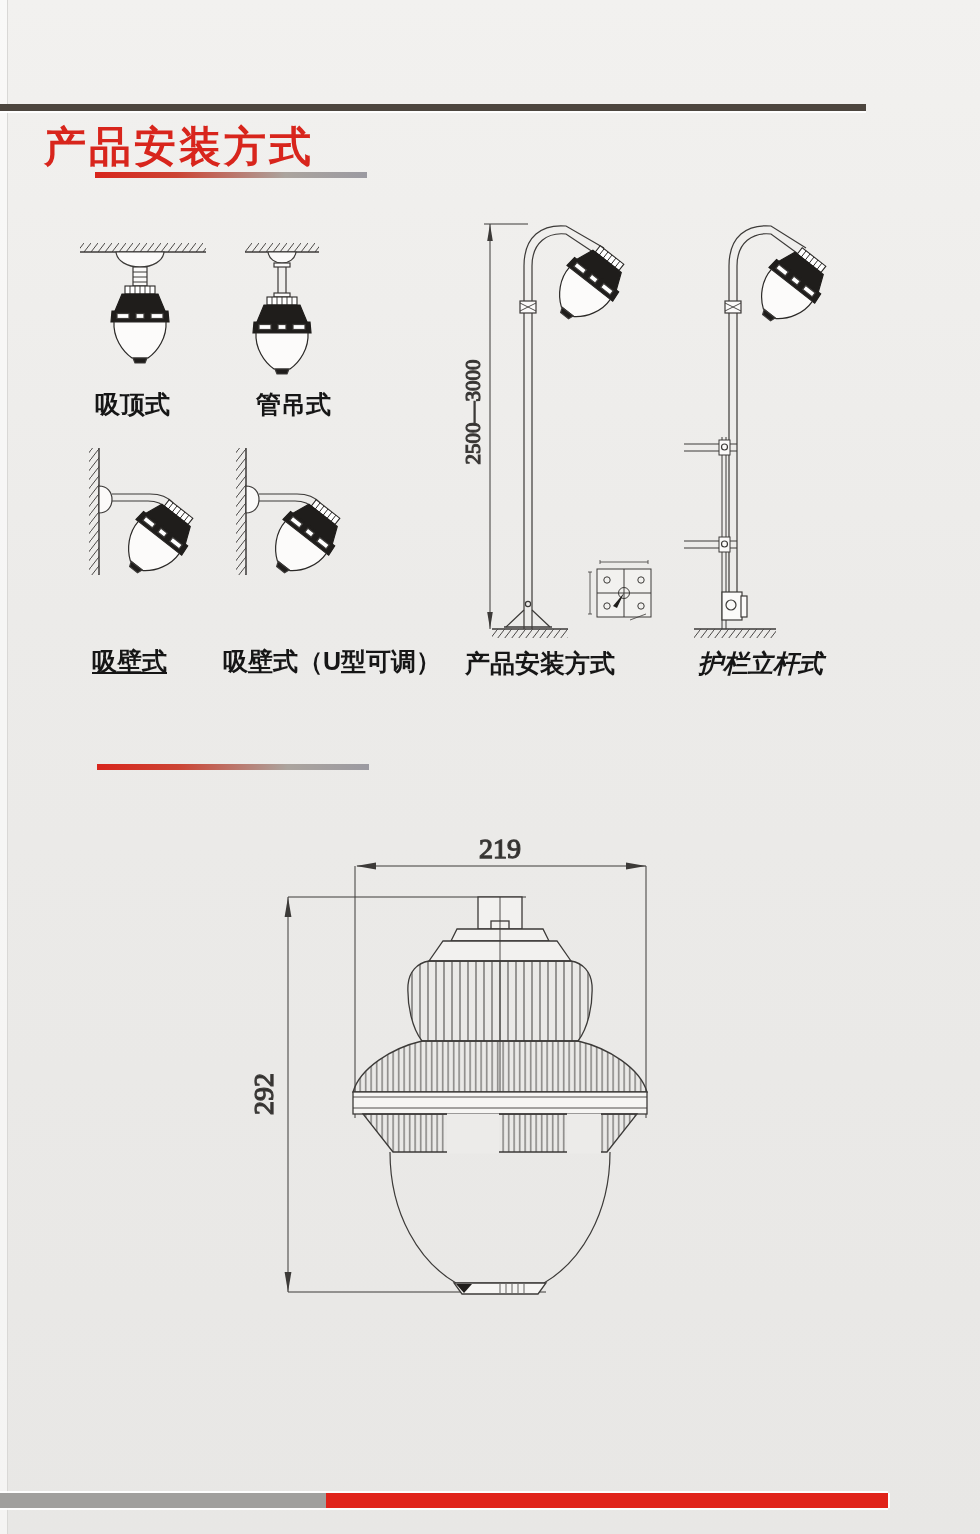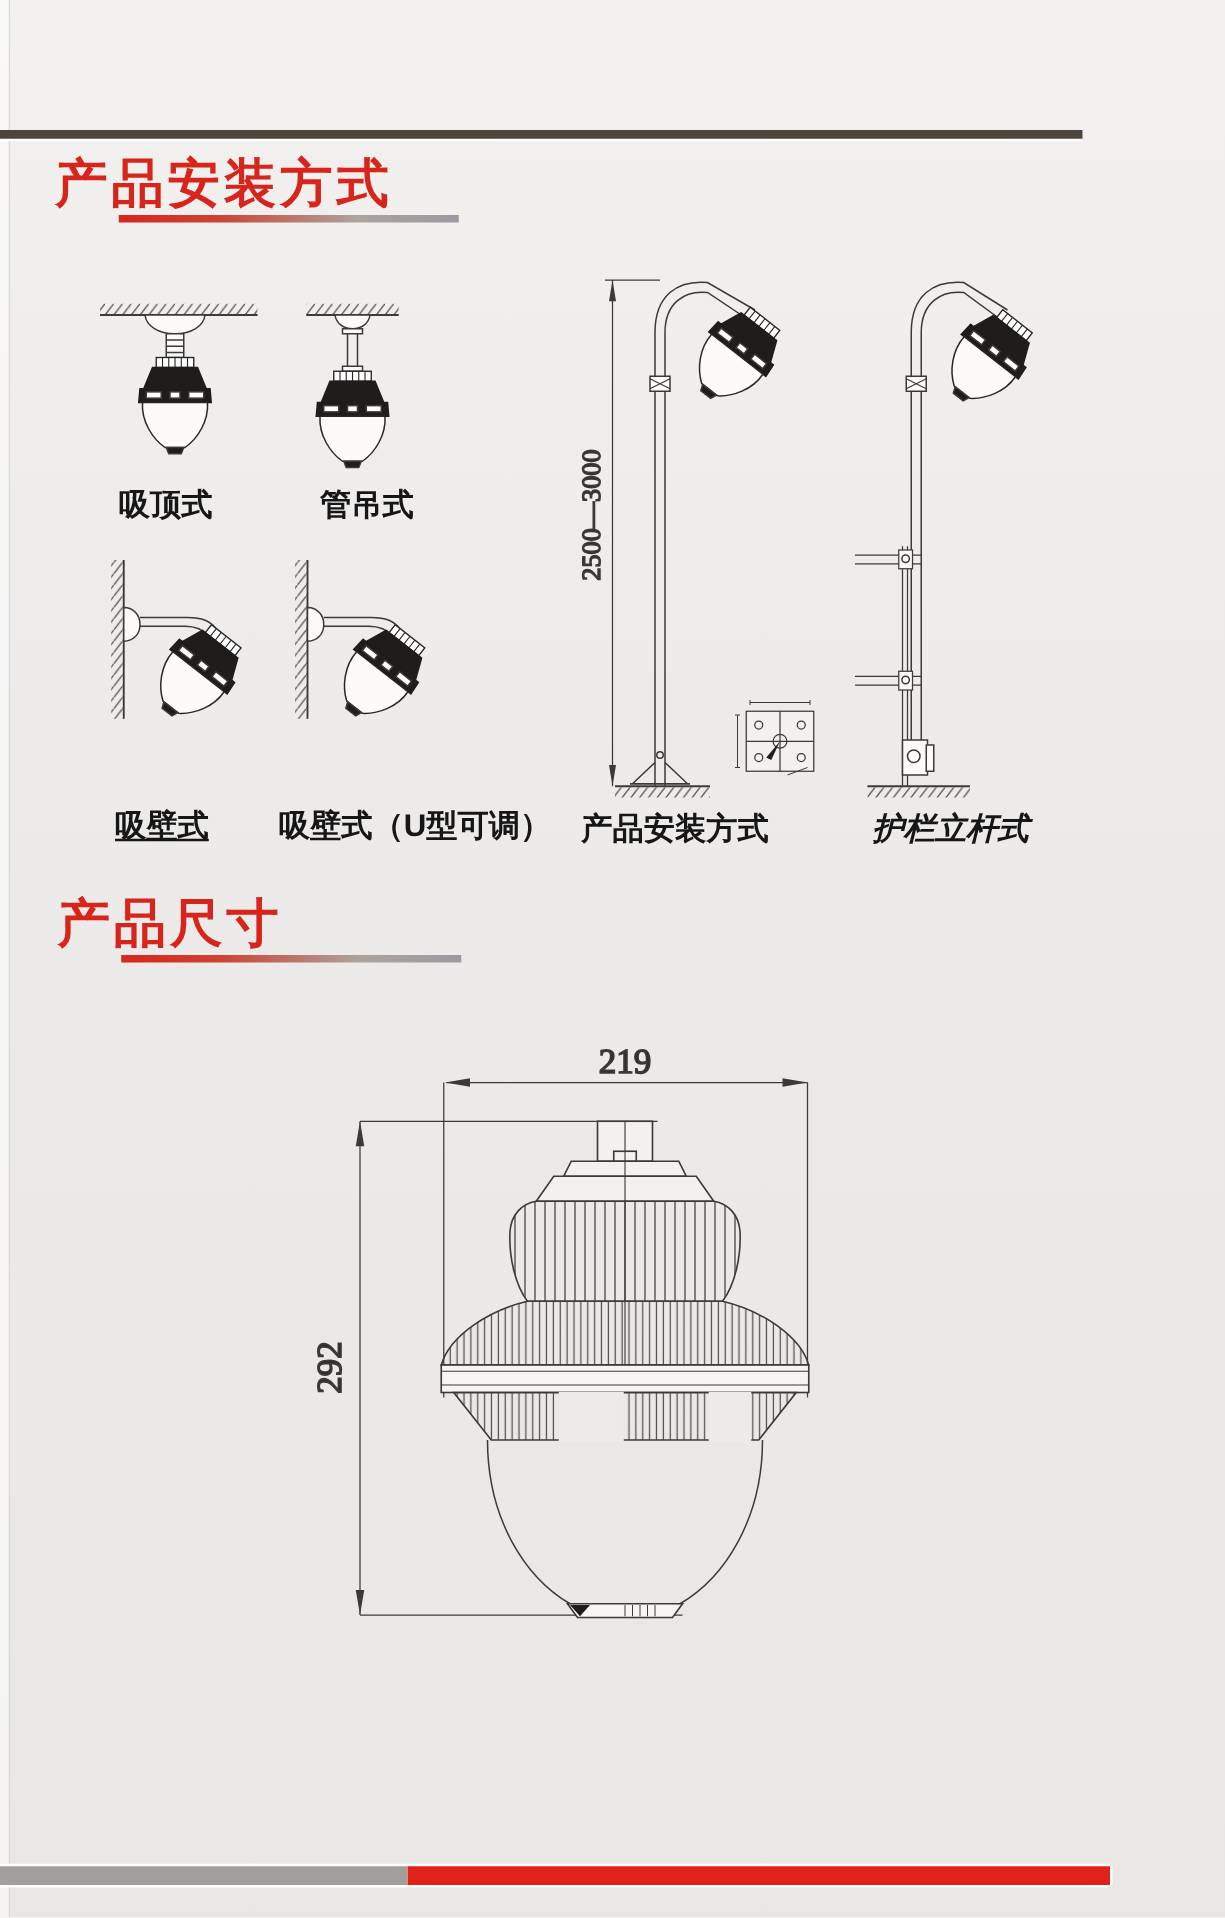--- a/index.html
+++ b/index.html
@@ -50,21 +50,20 @@
 <body>
 
 <div id="page">
 
   <div class="abs" id="left-edge"></div>
   <div class="abs" id="top-bar"></div>
 
   <div class="abs heading" id="heading-install">产品安装方式</div>
   <div class="abs heading-underline" id="underline-install"></div>
 
-  <div class="abs heading" id="heading-dims">产品尺寸</div>
   <div class="abs heading-underline" id="underline-dims"></div>
 
   <svg class="abs" id="diagram-svg" viewBox="0 0 980 1534">
     <defs>
       <pattern id="diag" width="7" height="9" patternUnits="userSpaceOnUse">
         <path d="M0,9 L7,0" stroke="#4a4846" stroke-width="1"></path>
       </pattern>
       <pattern id="finsA" width="8" height="10" patternUnits="userSpaceOnUse">
         <path d="M4,0 V10" stroke="#504e4c" stroke-width="1.1"></path>
       </pattern>

